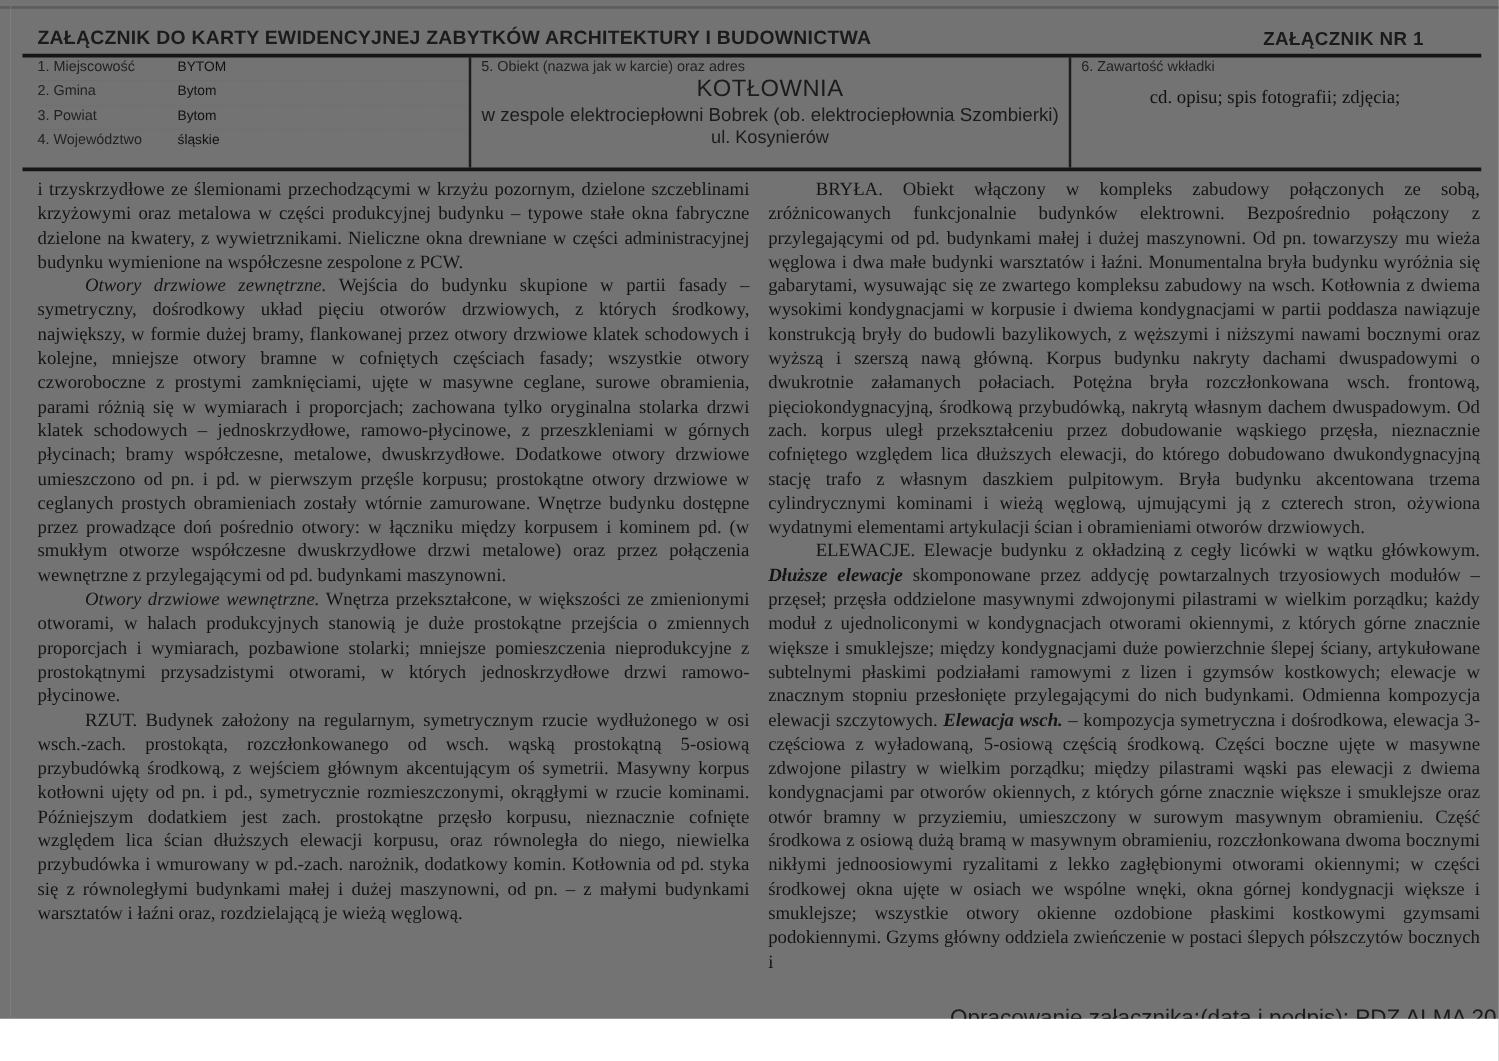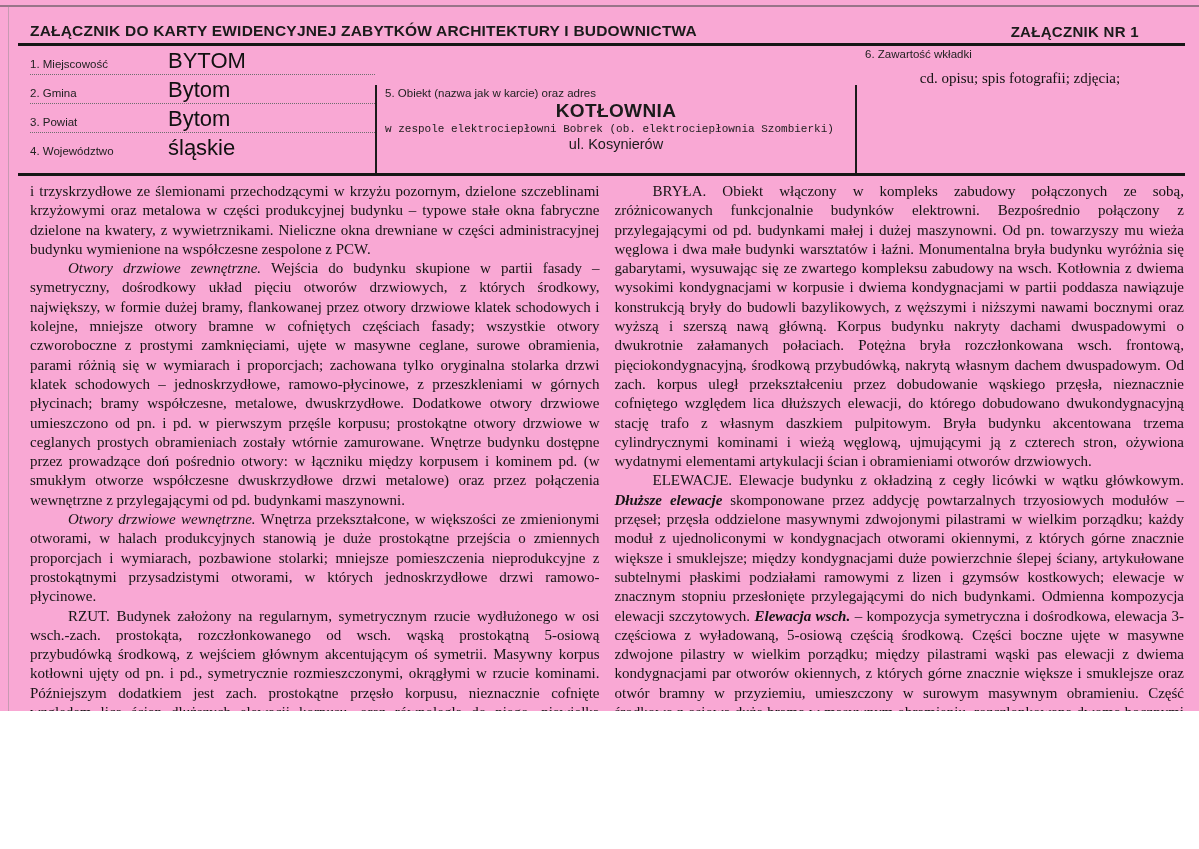--- a/index.html
+++ b/index.html
@@ -1,20 +1,20 @@
 <!DOCTYPE html>
 <html lang="pl"><head>
 <meta charset="utf-8">
 <style>
   html,body{margin:0;padding:0;}
   body{background:#ffffff;}
   .page{
     position:relative;
-    width:1199px;height:711px;
-    background:#f9a8d4;
+    width:1199px;height:815px;
+    background:#737373;
     overflow:hidden;
     font-family:"Liberation Sans",sans-serif;
     color:#1b1b1b;
   }
   
   .scan-edge-top{position:absolute;top:5px;left:0;right:0;height:2px;background:#4a4a4a;opacity:.55;}
   .scan-edge-left{position:absolute;top:5px;left:8px;bottom:0;width:1px;background:#8a8a8a;opacity:.45;}
 
   .doc-header{
     display:flex;justify-content:space-between;align-items:flex-end;
@@ -31,30 +31,29 @@
     grid-template-columns:357px 482px 1fr;
   }
   .form-left{padding:0 0 12px 12px;display:flex;flex-direction:column;}
   .form-row{
     flex:1;display:flex;align-items:baseline;
     border-bottom:1px dotted #6e6e6e;
     padding-top:2px;
   }
   .form-row:last-child{border-bottom:none;}
   .form-label{font-size:11.5px;width:112px;flex:none;color:#222;}
-  .form-value{font-size:22px;color:#111;margin-left:26px;}
+  .form-value{font-size:11px;color:#111;}
   .cell-mid{
     border-left:2px solid #1c1c1c;
     border-right:2px solid #1c1c1c;
     padding:2px 8px 16px 8px;
-    margin-top:39px;
   }
   .cell-caption{font-size:11.5px;color:#222;text-align:left;}
-  .obj-name{font-weight:bold;font-size:19px;text-align:center;margin-top:1px;letter-spacing:.4px;}
-  .obj-desc{font-size:11px;text-align:left;margin-top:1px;font-family:Liberation Mono, monospace;}
+  .obj-name{font-weight:normal;font-size:19px;text-align:center;margin-top:1px;letter-spacing:.4px;}
+  .obj-desc{font-size:15px;text-align:right;margin-top:1px;}
   .obj-addr{font-size:14.5px;font-weight:normal;text-align:center;margin-top:1px;}
   .cell-right{padding:2px 10px 0 8px;}
   .content-value{
     font-family:"Liberation Serif",serif;
     font-size:15px;text-align:center;margin-top:10px;color:#111;
   }
 
   .columns{
     display:flex;gap:15px;
     margin:6px 15px 0 30px;

